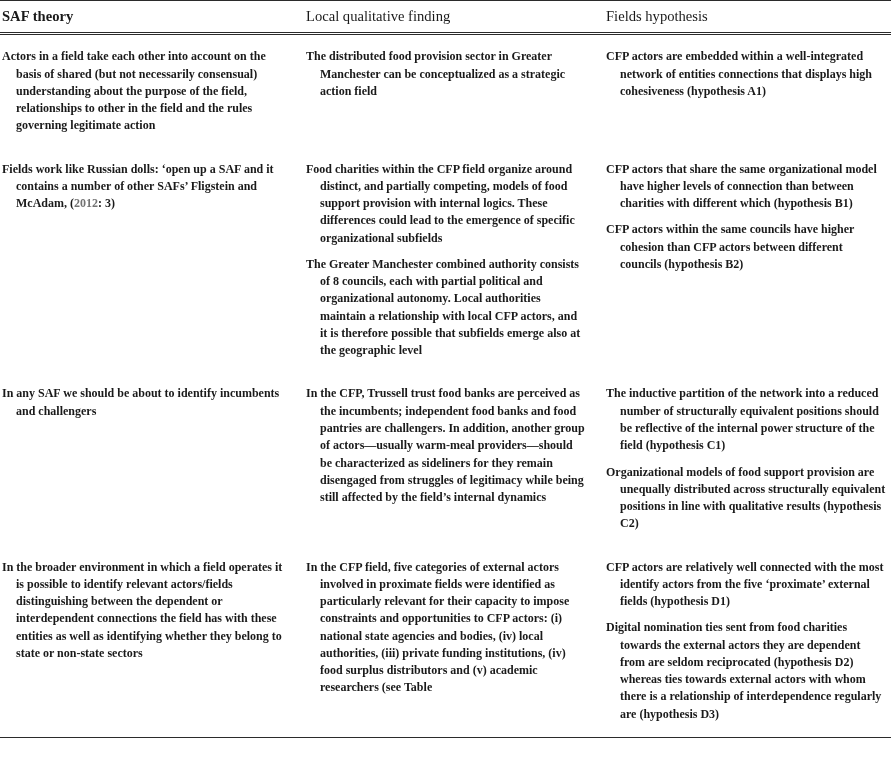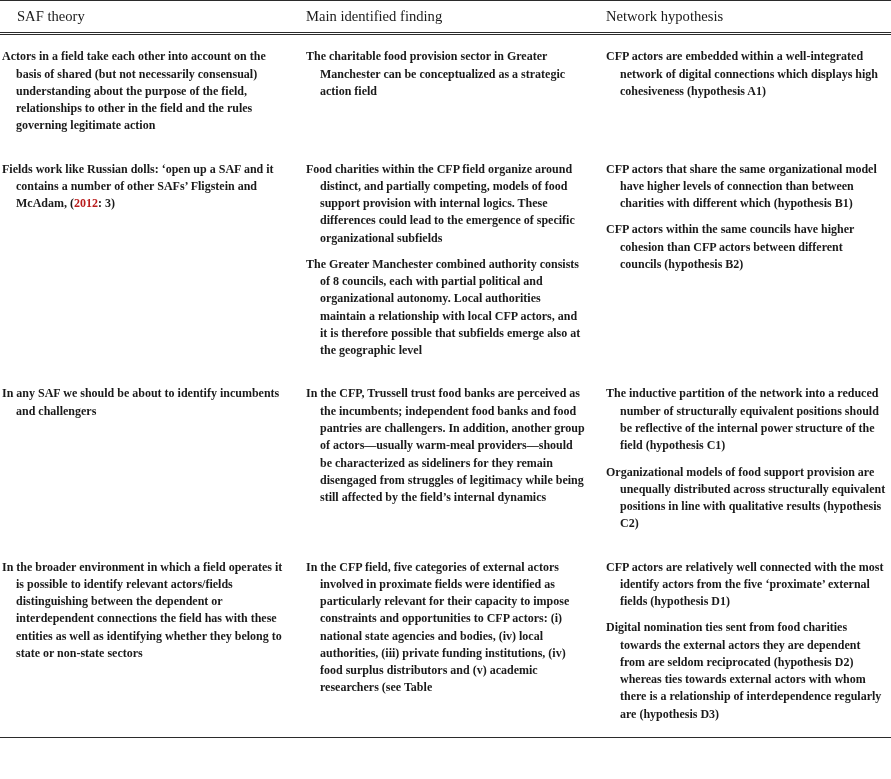--- a/index.html
+++ b/index.html
@@ -33,21 +33,21 @@
     border-top: 1.4px solid #2b2b2b;
     
     border-bottom: 3px double #2b2b2b;
     padding: 6px 8px 7px 0;
     text-align: left;
     font-weight: normal;
     font-size: 14.6px;
     line-height: 1.25;
     vertical-align: bottom;
   }
-  thead tr.head-row th.col-first { padding-left: 17px; }
+  thead tr.head-row th.col-first { padding-left: 2px; font-weight: bold; }
   thead tr.head-row th.col-mid   { padding-left: 4px; }
   thead tr.head-row th.col-last  { padding-left: 6px; }
 
   tbody td {
     vertical-align: top;
     padding: 13px 10px 13px 0;
     font-size: 12px;
     line-height: 1.44;
     border: none;
     font-weight: bold;
@@ -82,41 +82,41 @@
 <div class="table-wrap">
   <table class="sci-table">
     <colgroup>
       <col class="c1">
       <col class="c2">
       <col class="c3">
     </colgroup>
     <thead>
       <tr class="head-row">
         <th class="col-first">SAF theory</th>
-        <th class="col-mid">Main identified finding</th>
-        <th class="col-last">Network hypothesis</th>
+        <th class="col-mid">Local qualitative finding</th>
+        <th class="col-last">Fields hypothesis</th>
       </tr>
     </thead>
     <tbody>
 
       <tr class="data-row">
         <td class="col-first">
           <p class="para">Actors in a field take each other into account on the basis of shared (but not necessarily consensual) understanding about the purpose of the field, relationships to other in the field and the rules governing legitimate action</p>
         </td>
         <td class="col-mid">
-          <p class="para">The charitable food provision sector in Greater Manchester can be conceptualized as a strategic action field</p>
+          <p class="para">The distributed food provision sector in Greater Manchester can be conceptualized as a strategic action field</p>
         </td>
         <td class="col-last">
-          <p class="para">CFP actors are embedded within a well-integrated network of digital connections which displays high cohesiveness (hypothesis A1)</p>
+          <p class="para">CFP actors are embedded within a well-integrated network of entities connections that displays high cohesiveness (hypothesis A1)</p>
         </td>
       </tr>
 
       <tr class="data-row">
         <td class="col-first">
-          <p class="para"><span>Fields work like Russian dolls: ‘open up a SAF and it contains a number of other SAFs’ Fligstein and McAdam, (</span><a class="cite-link" href="#" style="color: #b91c1c;">2012</a><span>: 3)</span></p>
+          <p class="para"><span>Fields work like Russian dolls: ‘open up a SAF and it contains a number of other SAFs’ Fligstein and McAdam, (</span><a class="cite-link" href="#" style="color: #737373;">2012</a><span>: 3)</span></p>
         </td>
         <td class="col-mid">
           <p class="para">Food charities within the CFP field organize around distinct, and partially competing, models of food support provision with internal logics. These differences could lead to the emergence of specific organizational subfields</p>
           <p class="para">The Greater Manchester combined authority consists of 8 councils, each with partial political and organizational autonomy. Local authorities maintain a relationship with local CFP actors, and it is therefore possible that subfields emerge also at the geographic level</p>
         </td>
         <td class="col-last">
           <p class="para">CFP actors that share the same organizational model have higher levels of connection than between charities with different which (hypothesis B1)</p>
           <p class="para">CFP actors within the same councils have higher cohesion than CFP actors between different councils (hypothesis B2)</p>
         </td>
       </tr>

